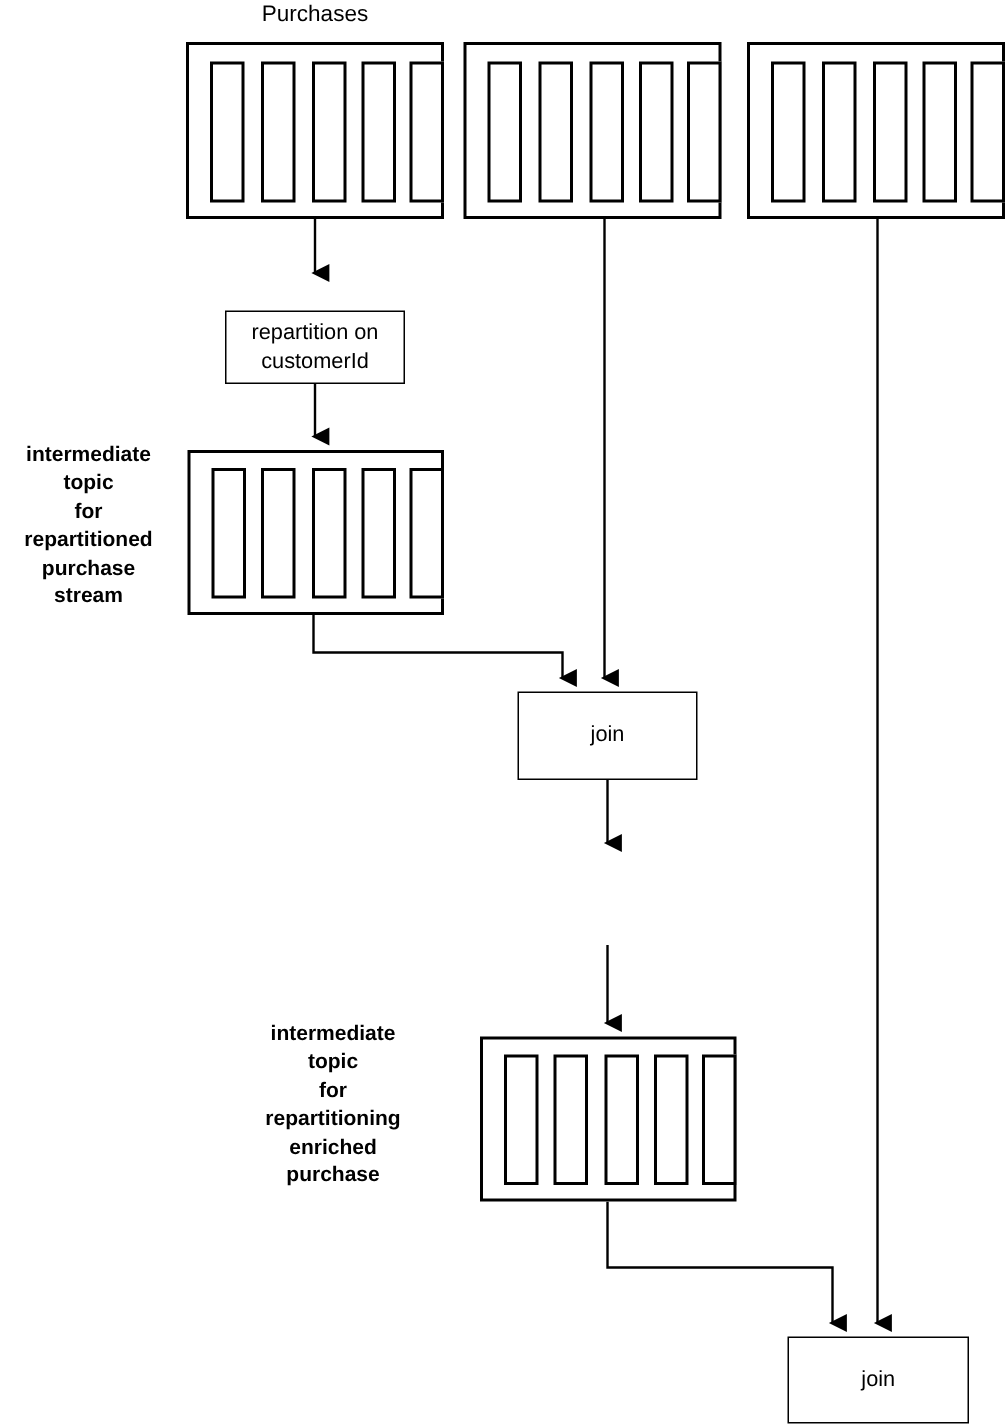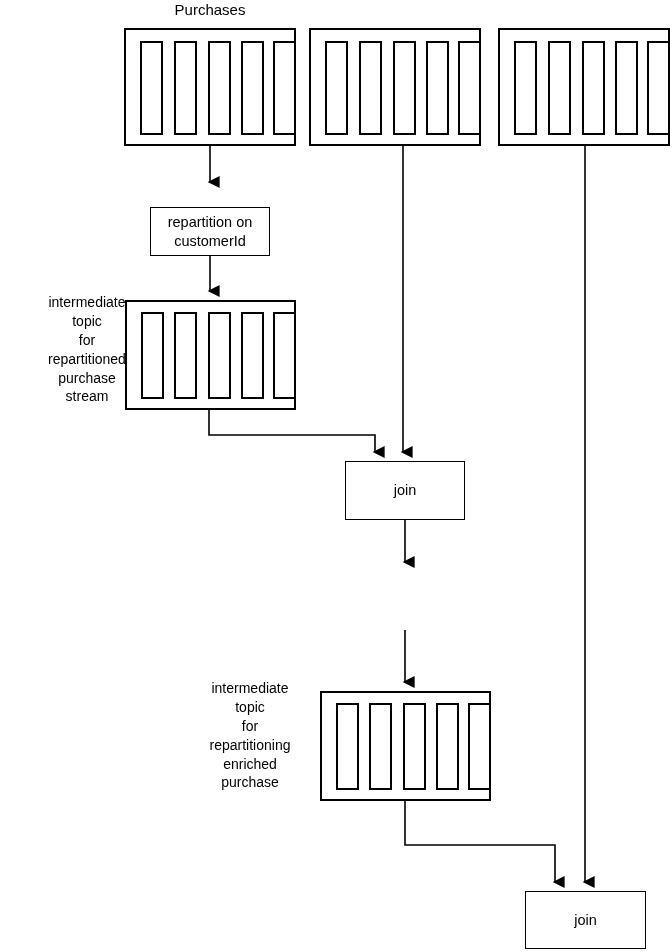--- a/index.html
+++ b/index.html
@@ -37,23 +37,22 @@
     font-weight: normal;
     text-align: center;
   }
   .side-note {
     font-size: 13.5px;
     font-weight: bold;
     line-height: 1.35;
   }
   .side-note-plain {
     font-size: 14px;
-    font-weight: normal;
+    font-weight: bold;
     line-height: 1.35;
-    padding-left: 28px;
   }
   .box-text {
     font-size: 14.5px;
     font-weight: normal;
     display: flex;
     align-items: center;
     justify-content: center;
     text-align: center;
     line-height: 1.25;
   }

